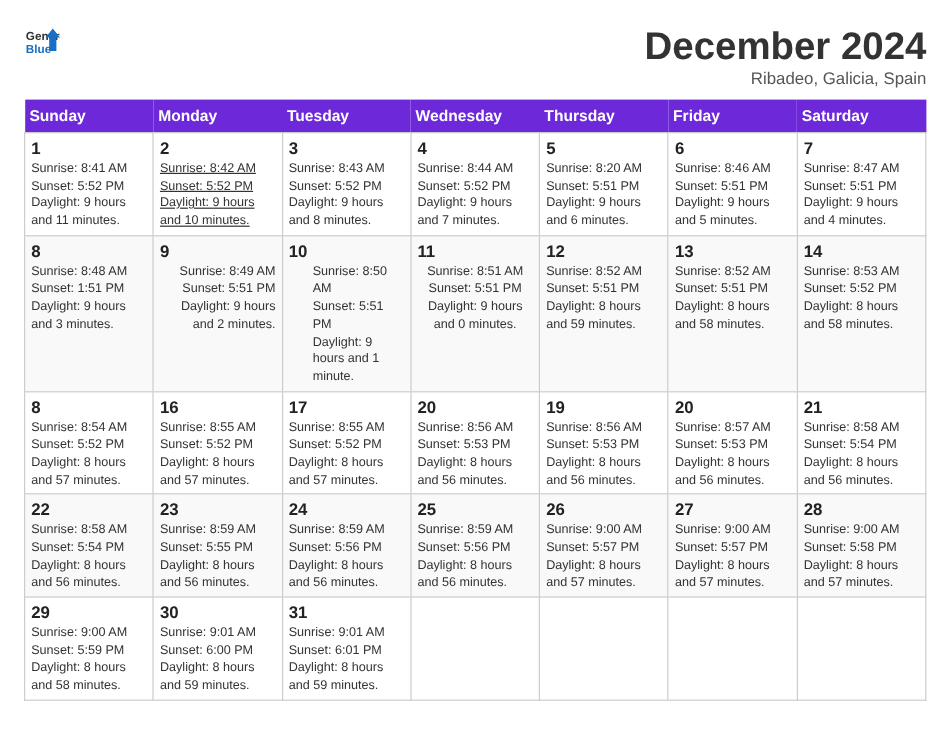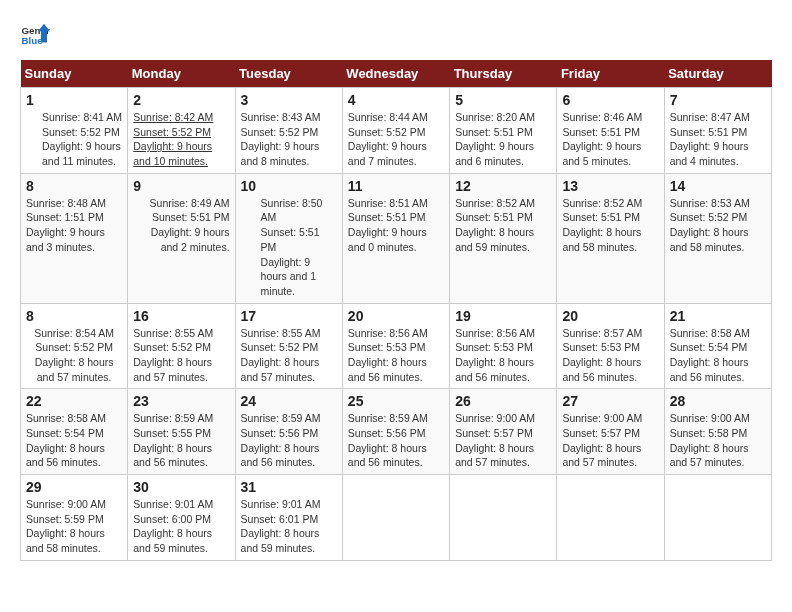--- a/index.html
+++ b/index.html
@@ -34,21 +34,21 @@
     .location-title {
       font-size: 14px;
       color: #555;
     }
     table {
       width: 100%;
       border-collapse: collapse;
       font-size: 11px;
     }
     th {
-      background: #7f1d1d;
+      background: #6d28d9;
       color: #fff;
       padding: 6px 4px;
       text-align: left;
       font-size: 13px;
       font-weight: bold;
     }
     td {
       border: 1px solid #ccc;
       vertical-align: top;
       padding: 4px 5px;
@@ -83,39 +83,43 @@
 <body>
 
 <div class="header">
   <div class="logo">
     <svg class="logo-icon" viewBox="0 0 40 40">
       <text x="2" y="18" font-size="13" font-weight="bold" fill="#333">General</text>
       <text x="2" y="32" font-size="13" font-weight="bold" fill="#1a6fc4">Blue</text>
       <polygon points="32,5 40,15 36,15 36,30 28,30 28,15 24,15" fill="#1a6fc4"></polygon>
     </svg>
   </div>
+  <div class="title-block">
+    <div class="month-title">December 2024</div>
+    <div class="location-title">Ribadeo, Galicia, Spain</div>
+  </div>
 </div>
 
 <table>
   <thead>
     <tr>
         <th>Sunday</th>
         <th>Monday</th>
         <th>Tuesday</th>
         <th>Wednesday</th>
         <th>Thursday</th>
         <th>Friday</th>
         <th>Saturday</th>
       </tr>
   </thead>
   <tbody id="calendar-body">
       <tr class="week-row">
         <td>
           <span class="day-num">1</span>
-          <div class="day-info" style="white-space: pre-line; margin-left: 16px;">Sunrise: 8:41 AM
+          <div class="day-info" style="white-space: pre-line;">Sunrise: 8:41 AM
 Sunset: 5:52 PM
 Daylight: 9 hours and 11 minutes.</div>
         </td>
         <td>
           <span class="day-num">2</span>
           <div class="day-info" style="white-space: pre-line; text-decoration: underline;">Sunrise: 8:42 AM
 Sunset: 5:52 PM
 Daylight: 9 hours and 10 minutes.</div>
         </td>
         <td>
@@ -163,21 +167,21 @@
 Daylight: 9 hours and 2 minutes.</div>
         </td>
         <td>
           <span class="day-num">10</span>
           <div class="day-info" style="white-space: pre-line; margin-left: 20px;">Sunrise: 8:50 AM
 Sunset: 5:51 PM
 Daylight: 9 hours and 1 minute.</div>
         </td>
         <td>
           <span class="day-num">11</span>
-          <div class="day-info" style="white-space: pre-line;">Sunrise: 8:51 AM
+          <div class="day-info" style="white-space: pre-line; text-align: center;">Sunrise: 8:51 AM
 Sunset: 5:51 PM
 Daylight: 9 hours and 0 minutes.</div>
         </td>
         <td>
           <span class="day-num">12</span>
           <div class="day-info" style="white-space: pre-line;">Sunrise: 8:52 AM
 Sunset: 5:51 PM
 Daylight: 8 hours and 59 minutes.</div>
         </td>
         <td>
@@ -189,21 +193,21 @@
         <td>
           <span class="day-num">14</span>
           <div class="day-info" style="white-space: pre-line;">Sunrise: 8:53 AM
 Sunset: 5:52 PM
 Daylight: 8 hours and 58 minutes.</div>
         </td>
       </tr>
       <tr class="week-row">
         <td>
           <span class="day-num">8</span>
-          <div class="day-info" style="white-space: pre-line; text-align: center;">Sunrise: 8:54 AM
+          <div class="day-info" style="white-space: pre-line;">Sunrise: 8:54 AM
 Sunset: 5:52 PM
 Daylight: 8 hours and 57 minutes.</div>
         </td>
         <td>
           <span class="day-num">16</span>
           <div class="day-info" style="white-space: pre-line;">Sunrise: 8:55 AM
 Sunset: 5:52 PM
 Daylight: 8 hours and 57 minutes.</div>
         </td>
         <td>

